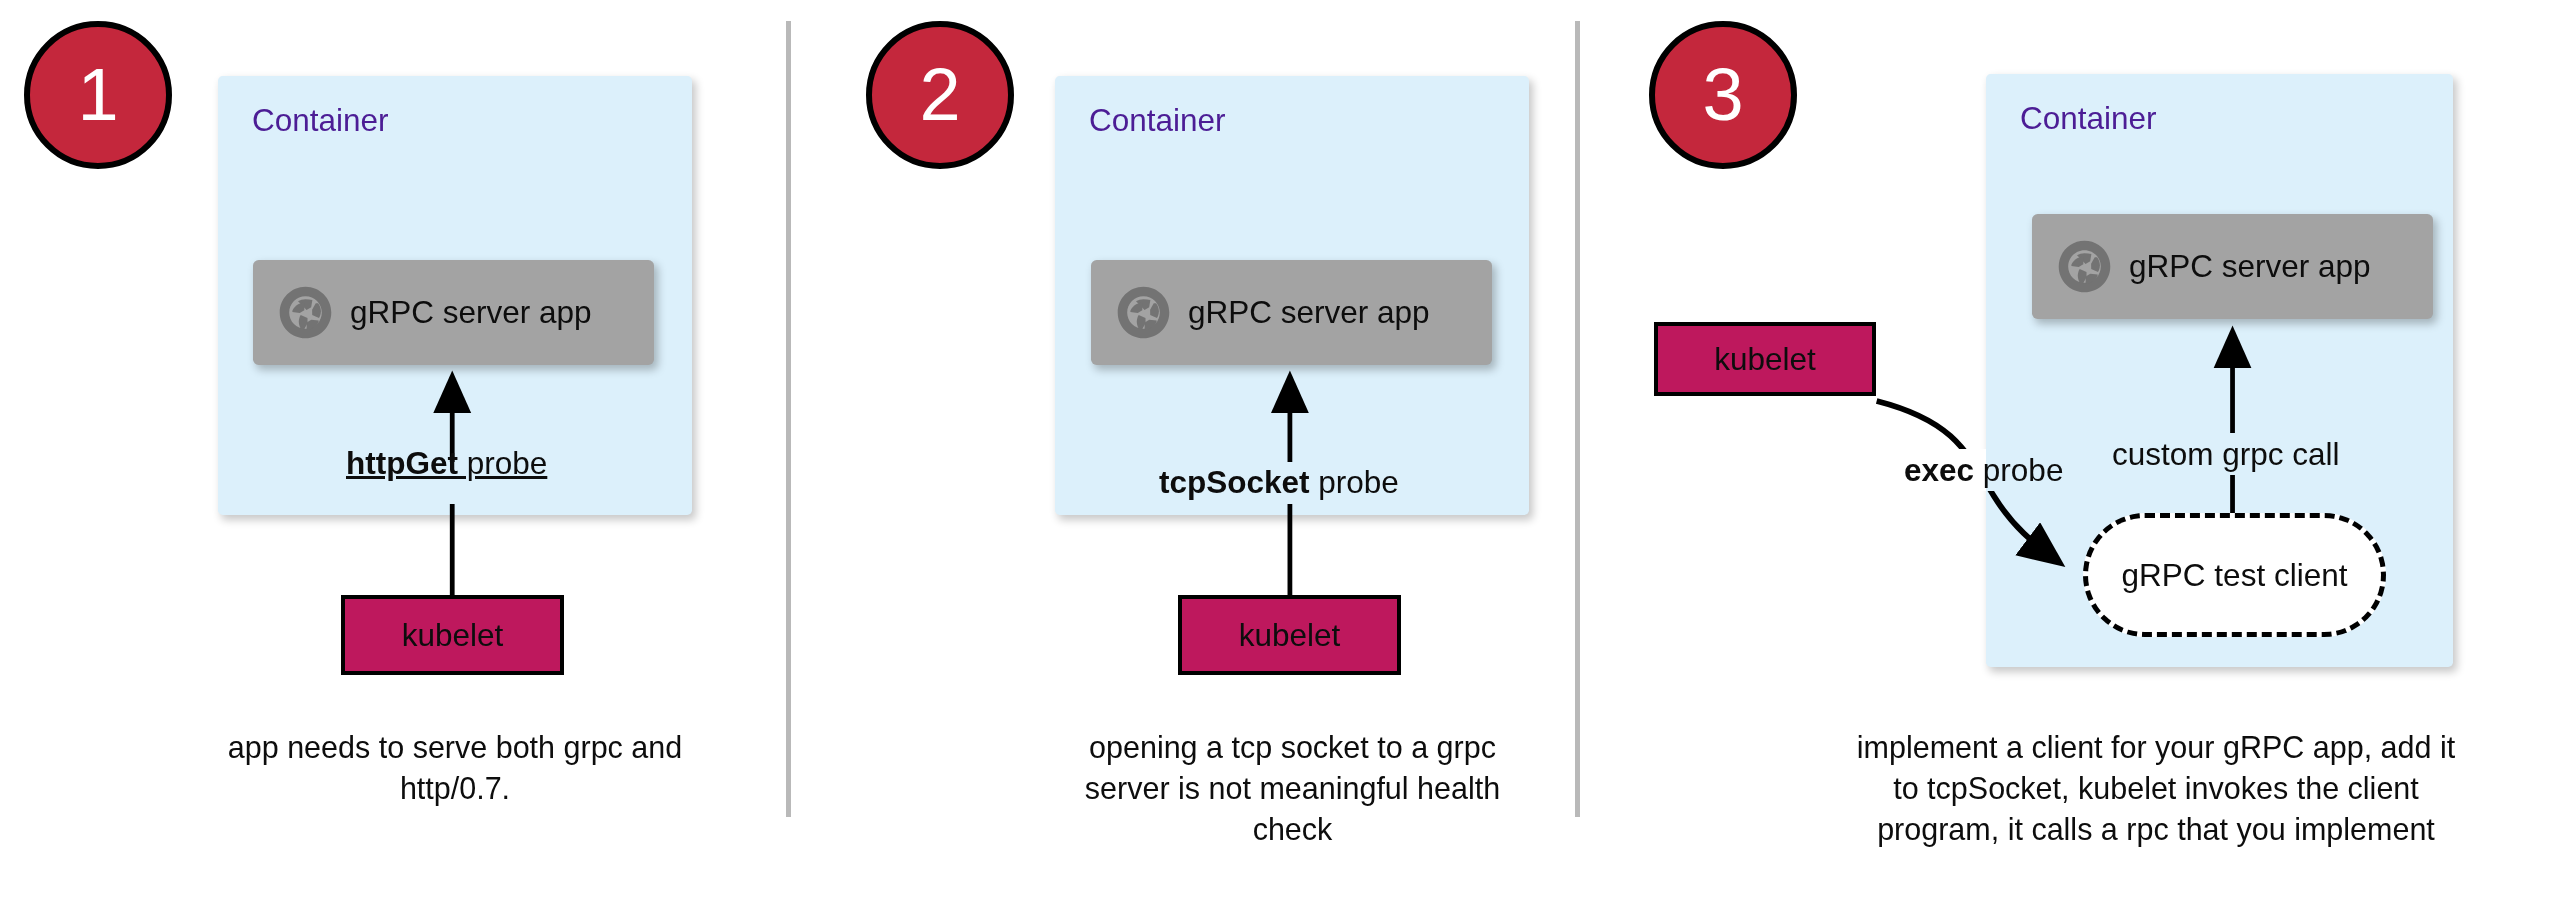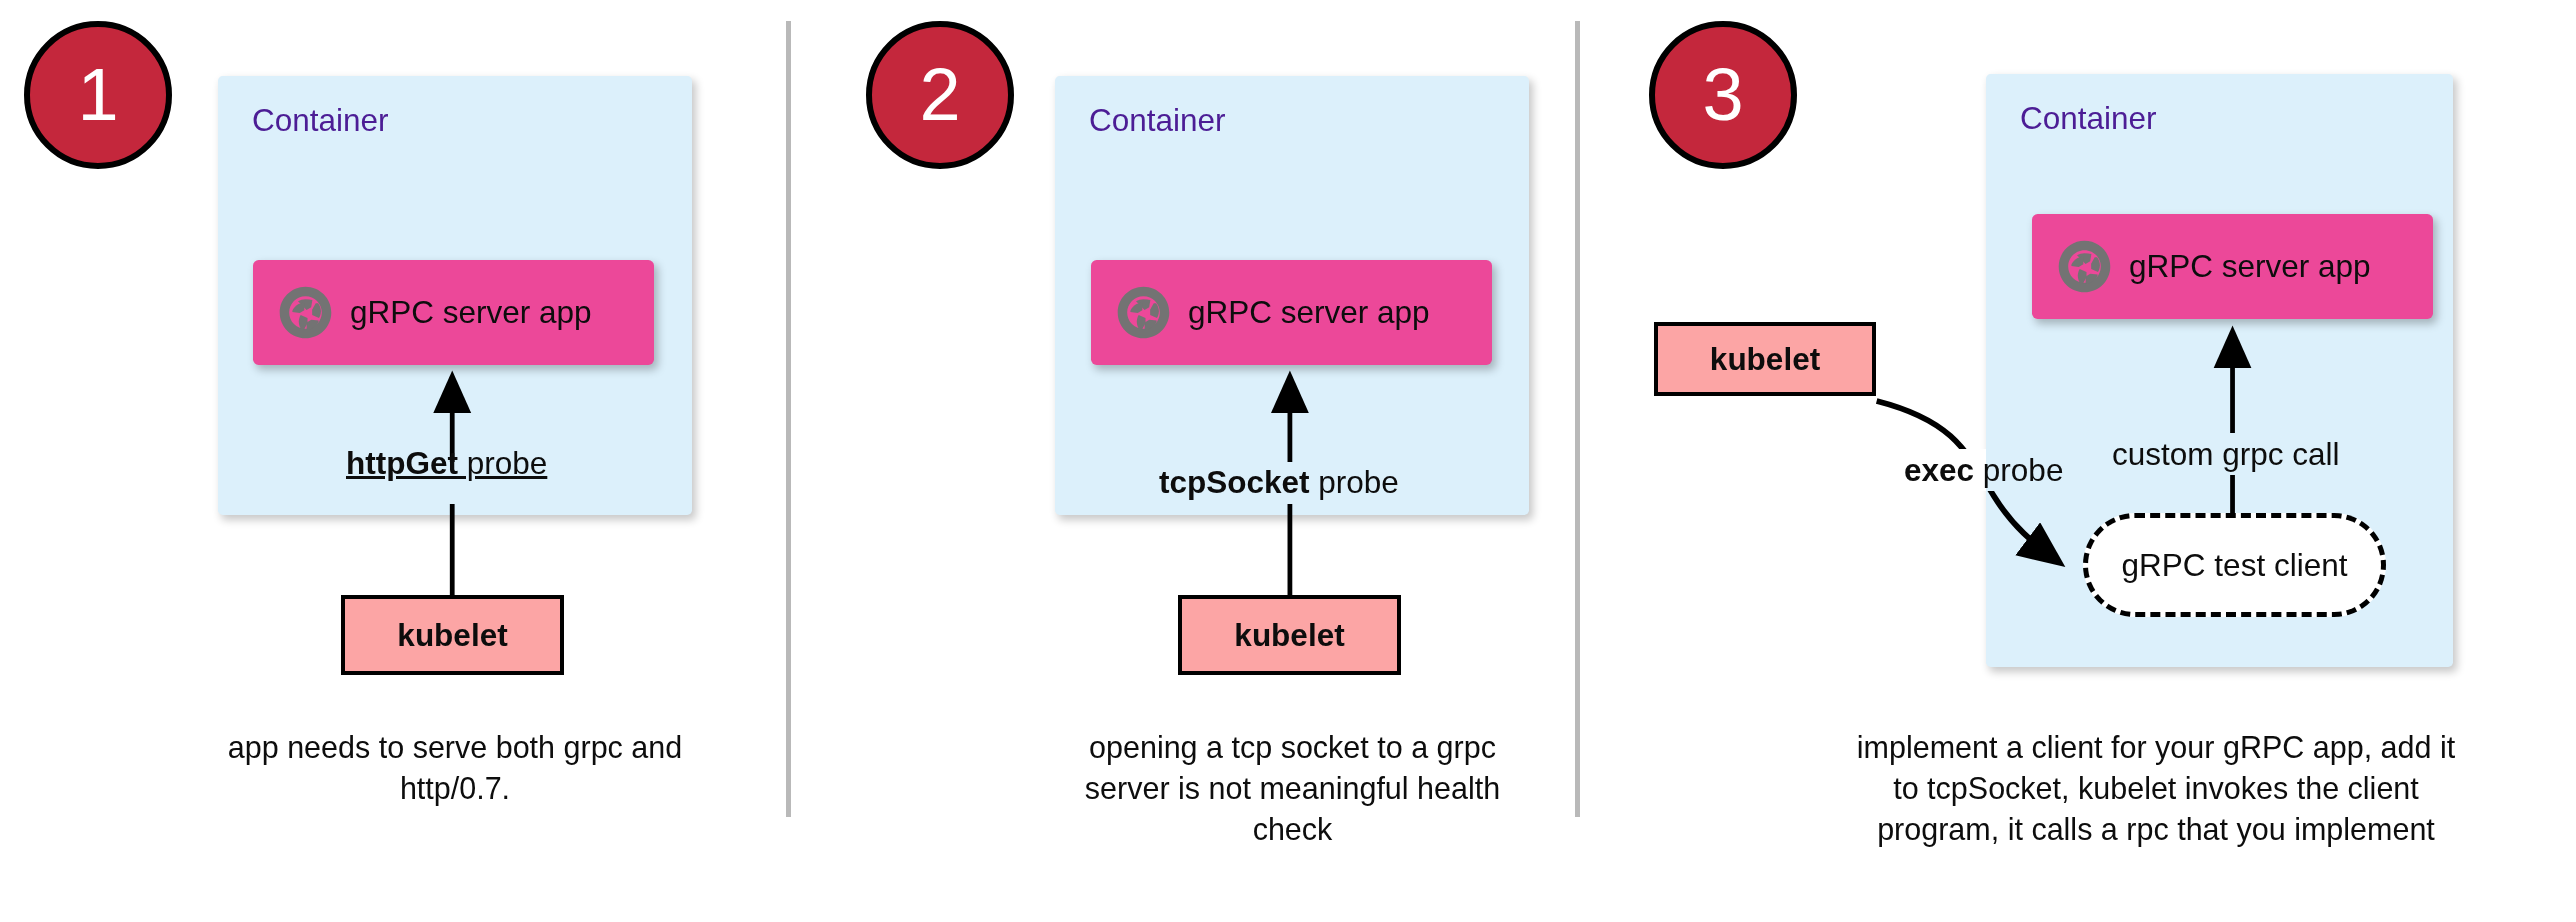--- a/index.html
+++ b/index.html
@@ -64,21 +64,21 @@
     left: 34px;
     top: 27px;
     font-size: 31.5px;
     line-height: 1.1;
     color: #4c1d95;
   }
 
   
   .app-card {
     position: absolute;
-    background: #ec4899;
+    background: #a3a3a3;
     border-radius: 5.7px;
     box-shadow: 3.8px 4.8px 8.6px rgba(0,0,0,0.25);
     display: flex;
     align-items: center;
     box-sizing: border-box;
     padding-left: 25px;
   }
   .app-card-label {
     font-size: 31.5px;
     color: #0d0d0d;
@@ -88,28 +88,27 @@
   .grpc-icon {
     flex: 0 0 auto;
     width: 55px;
     height: 55px;
     display: block;
   }
 
   
   .plain-box {
     position: absolute;
-    background: #fca5a5;
+    background: #be185d;
     border: 4.8px solid #000000;
     box-sizing: border-box;
     display: flex;
     align-items: center;
     justify-content: center;
     z-index: 4;
-    font-weight: bold;
   }
   .plain-box-label {
     font-size: 31.5px;
     color: #0d0d0d;
     white-space: nowrap;
   }
 
   
   .pill-box {
     position: absolute;
@@ -263,21 +262,21 @@
   <div class="plain-box" style="left:1654px; top:322px; width:222px; height:74px;">
     <span class="plain-box-label">kubelet</span>
   </div>
 
   <div class="edge-label" style="left:1904px; top:455px;">
     <span class="em">exec</span><span> probe</span>
   </div>
 
   <div class="edge-label" style="left:2112px; top:439px;">custom grpc call</div>
 
-  <div class="pill-box" style="left:2083px; top:513px; width:303px; height:104px;">
+  <div class="pill-box" style="left:2083px; top:513px; width:303px; height:124px;">
     <span class="pill-box-label">gRPC test client</span>
   </div>
 
   <div class="caption" style="left:1841px; top:727px; width:630px;">implement a client for your gRPC app, add it to tcpSocket, kubelet invokes the client program, it calls a rpc that you implement</div>
 
   <svg class="arrow-layer" viewBox="0 0 2700 967" xmlns="http://www.w3.org/2000/svg">
     <defs>
       <marker id="arrowhead" markerWidth="10" markerHeight="10" refX="7.6" refY="4" orient="auto" markerUnits="strokeWidth">
         <path d="M0,0 L9,4 L0,8 z" fill="#000000"></path>
       </marker>

